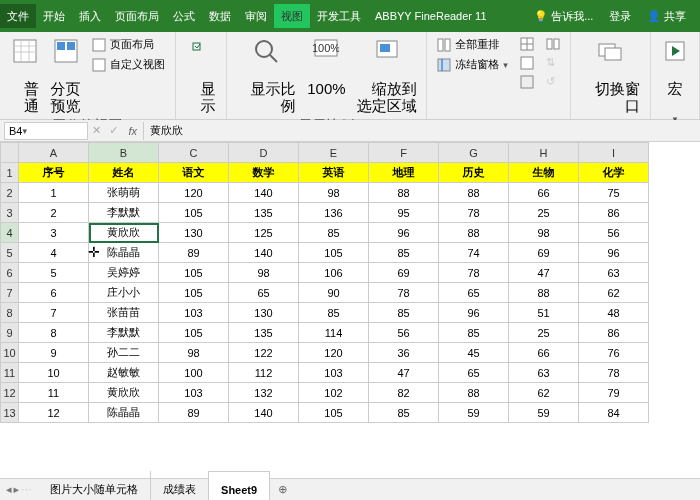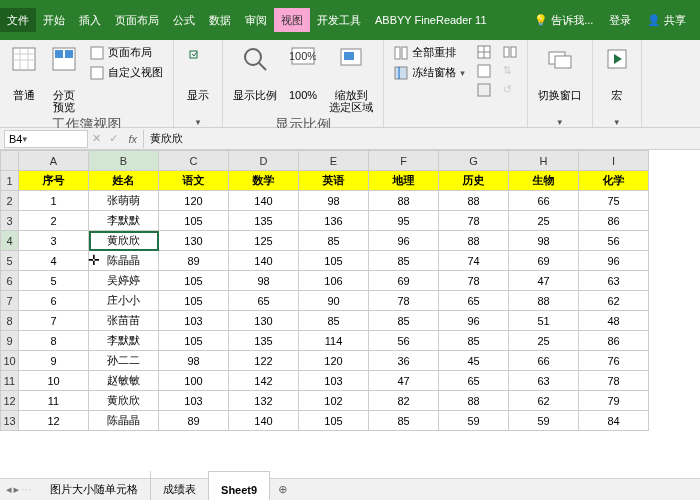--- a/index.html
+++ b/index.html
@@ -1,30 +1,30 @@
 <!DOCTYPE html>
 <html><head>
 <meta charset="utf-8">
 <style>
 *{margin:0;padding:0;box-sizing:border-box;font-family:"Microsoft YaHei",sans-serif;font-size:11px}
 body{background:#fff;width:700px;height:500px;overflow:hidden;display:flex;flex-direction:column}
-.menubar{background:#2b7e2b;color:#fff;height:40px;display:flex;align-items:center;font-size:12px}
+.menubar{background:#2b7e2b;color:#fff;height:32px;display:flex;align-items:center;font-size:12px}
 .menubar .tab{padding:0 7px;height:24px;display:flex;align-items:center;cursor:pointer}
 .menubar .tab.file{background:#1d5d1d}
-.menubar .tab.active{background:#f9a8d4;color:#333}
+.menubar .tab.active{background:#22c55e;color:#333}
 .menubar .spacer{flex:1}
 .menubar .right{display:flex;align-items:center;gap:4px;padding-right:8px}
 .menubar .right .item{padding:0 6px;display:flex;align-items:center;gap:3px}
 .ribbon{background:#f1f1f1;border-bottom:1px solid #d0d0d0;height:88px;display:flex}
 .rgroup{border-right:1px solid #d8d8d8;padding:3px 6px 1px;display:flex;flex-direction:column}
 .rgroup .body{flex:1;display:flex;gap:4px;align-items:flex-start}
 .rgroup .label{text-align:center;font-size:14px;color:#555;padding:1px 0}
 .bigbtn{display:flex;flex-direction:column;align-items:center;gap:16px;padding:2px 4px;cursor:pointer;min-width:36px}
 .bigbtn .icon{width:28px;height:28px;display:flex;align-items:center;justify-content:center}
-.bigbtn .txt{font-size:11px;text-align:center;line-height:1.1}
+.bigbtn .txt{font-size:15px;text-align:right;line-height:1.1}
 .smallbtn{display:flex;align-items:center;gap:4px;padding:2px 4px;cursor:pointer;white-space:nowrap}
 .vstack{display:flex;flex-direction:column;gap:1px}
 .smallbtn .icon{width:14px;height:14px;display:inline-block}
 .dd{font-size:9px;color:#555}
 .fbar{background:#f1f1f1;border-bottom:1px solid #d0d0d0;height:22px;display:flex;align-items:center}
 .namebox{width:84px;border:1px solid #ccc;background:#fff;height:18px;margin-left:4px;padding:0 4px;display:flex;align-items:center;justify-content:flex-start}
 .fbar .fx{padding:0 6px;color:#666;font-style:italic}
 .fbar .formula{flex:1;border-left:1px solid #ccc;height:18px;padding:0 6px;display:flex;align-items:center}
 .grid{flex:1;overflow:auto;position:relative}
 .grid table{border-collapse:collapse;table-layout:fixed}
@@ -407,21 +407,21 @@
           <td class="">36</td>
           <td class="">45</td>
           <td class="">66</td>
           <td class="">76</td>
         </tr>
         <tr>
           <th class="rowh">11</th>
           <td class="">10</td>
           <td class="">赵敏敏</td>
           <td class="">100</td>
-          <td class="">142</td>
+          <td class="">112</td>
           <td class="">103</td>
           <td class="">47</td>
           <td class="">65</td>
           <td class="">63</td>
           <td class="">78</td>
         </tr>
         <tr>
           <th class="rowh">12</th>
           <td class="">11</td>
           <td class="">黄欣欣</td>

